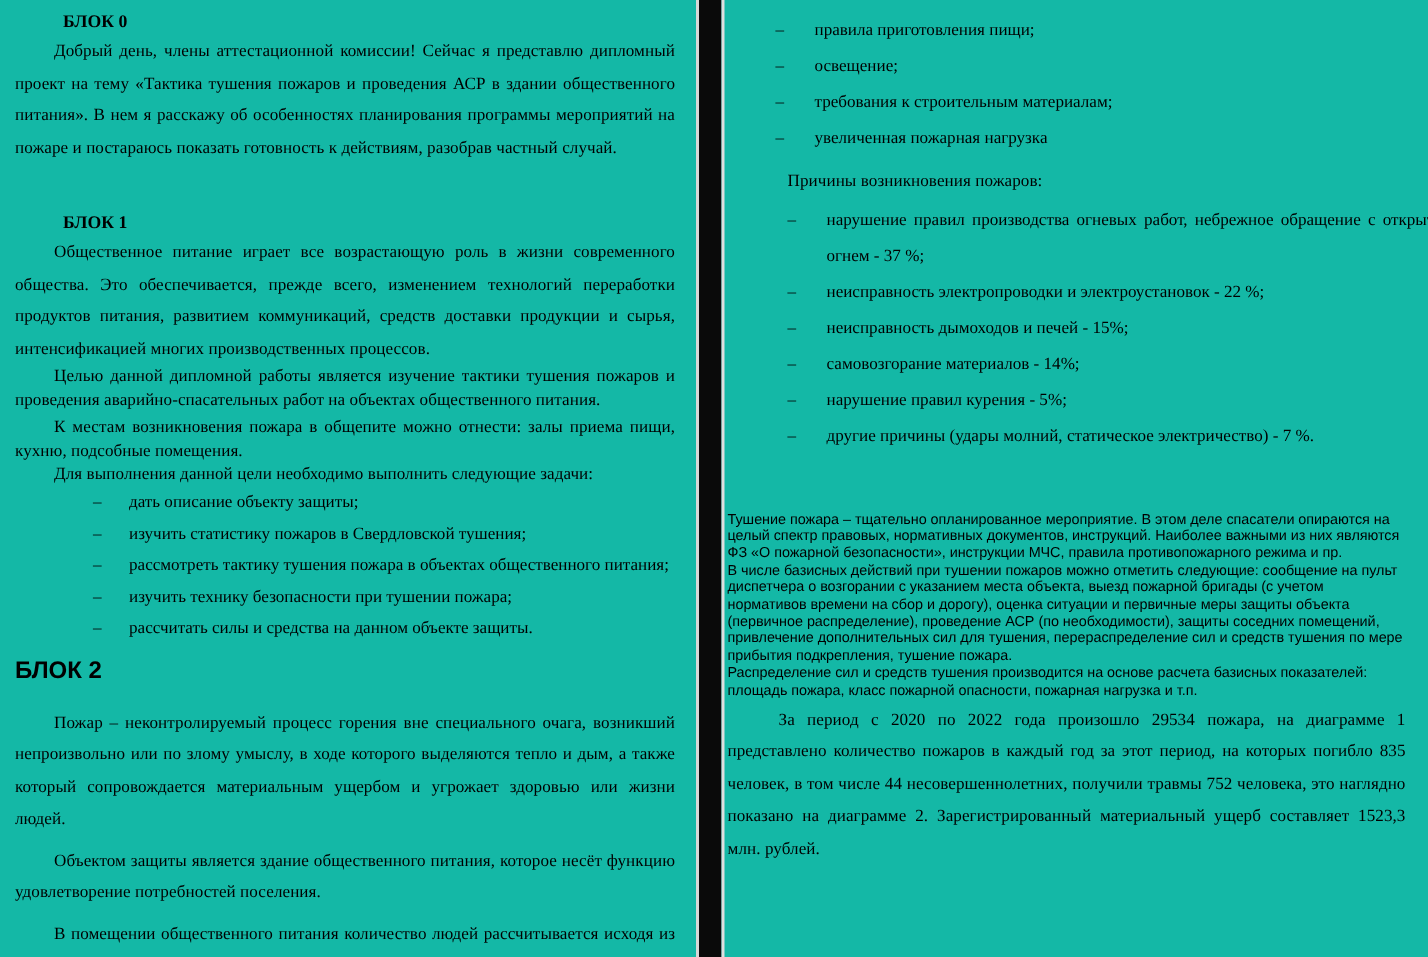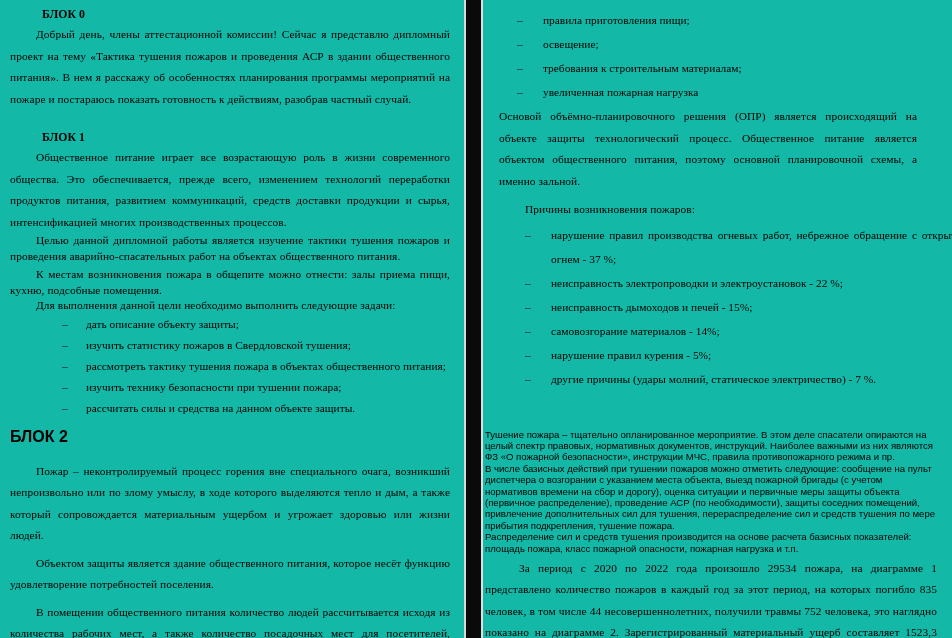--- a/index.html
+++ b/index.html
@@ -142,21 +142,21 @@
   <div class="gutter-edge-l"></div>
   <div class="gutter"></div>
   <div class="gutter-edge-r"></div>
 
   <div class="col col-left">
     <div class="col-inner">
 
       <h2 class="blok">БЛОК 0</h2>
       <p class="ser ind">Добрый день, члены аттестационной комиссии! Сейчас я представлю дипломный проект на тему «Тактика тушения пожаров и проведения АСР в здании общественного питания». В нем я расскажу об особенностях планирования программы мероприятий на пожаре и постараюсь показать готовность к действиям, разобрав частный случай.</p>
 
-      <h2 class="blok" style="margin-top:19px;">БЛОК 1</h2>
+      <h2 class="blok" style="margin-top:30px;">БЛОК 1</h2>
       <p class="ser ind">Общественное питание играет все возрастающую роль в жизни современного общества. Это обеспечивается, прежде всего, изменением технологий переработки продуктов питания, развитием коммуникаций, средств доставки продукции и сырья, интенсификацией многих производственных процессов.</p>
 
       <p class="ser ind tight">Целью данной дипломной работы является изучение тактики тушения пожаров и проведения аварийно-спасательных работ на объектах общественного питания.</p>
       <p class="ser ind tight" style="margin-top:3px;">К местам возникновения пожара в общепите можно отнести: залы приема пищи, кухню, подсобные помещения.</p>
       <p class="ser ind tight">Для выполнения данной цели необходимо выполнить следующие задачи:</p>
 
       <ul class="dash l1">
         <li>
           <span class="dash-mark">–</span>
           <span class="dash-text">дать описание объекту защиты;</span>
@@ -202,21 +202,20 @@
         <li>
           <span class="dash-mark">–</span>
           <span class="dash-text">требования к строительным материалам;</span>
         </li>
         <li>
           <span class="dash-mark">–</span>
           <span class="dash-text">увеличенная пожарная нагрузка</span>
         </li>
       </ul>
 
-      <p class="ser" style="width:418px;margin-top:2px;">Основой объёмно-планировочного решения (ОПР) является происходящий на объекте защиты технологический процесс. Общественное питание является объектом общественного питания, поэтому основной планировочной схемы, а именно зальной.</p>
 
       <p class="ser ind" style="width:418px;margin-top:7px;">Причины возникновения пожаров:</p>
 
       <ul class="dash r2" style="width:425px;margin-top:2px;">
         <li>
           <span class="dash-mark">–</span>
           <span class="dash-text" style="width:420px;">нарушение правил производства огневых работ, небрежное обращение с открытым огнем - 37 %;</span>
         </li>
         <li>
           <span class="dash-mark">–</span>

